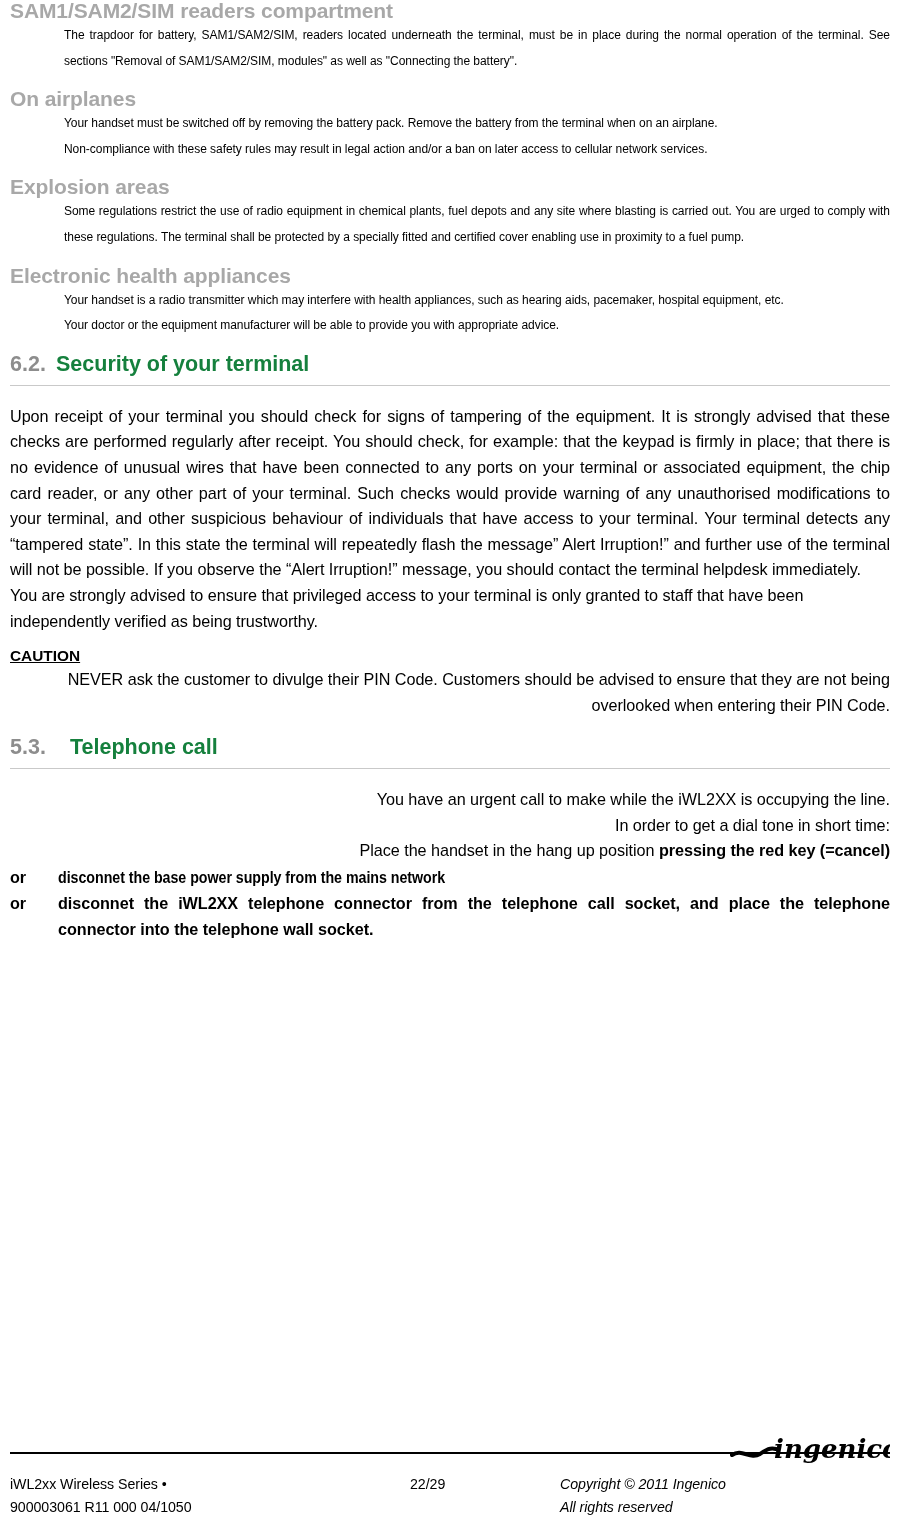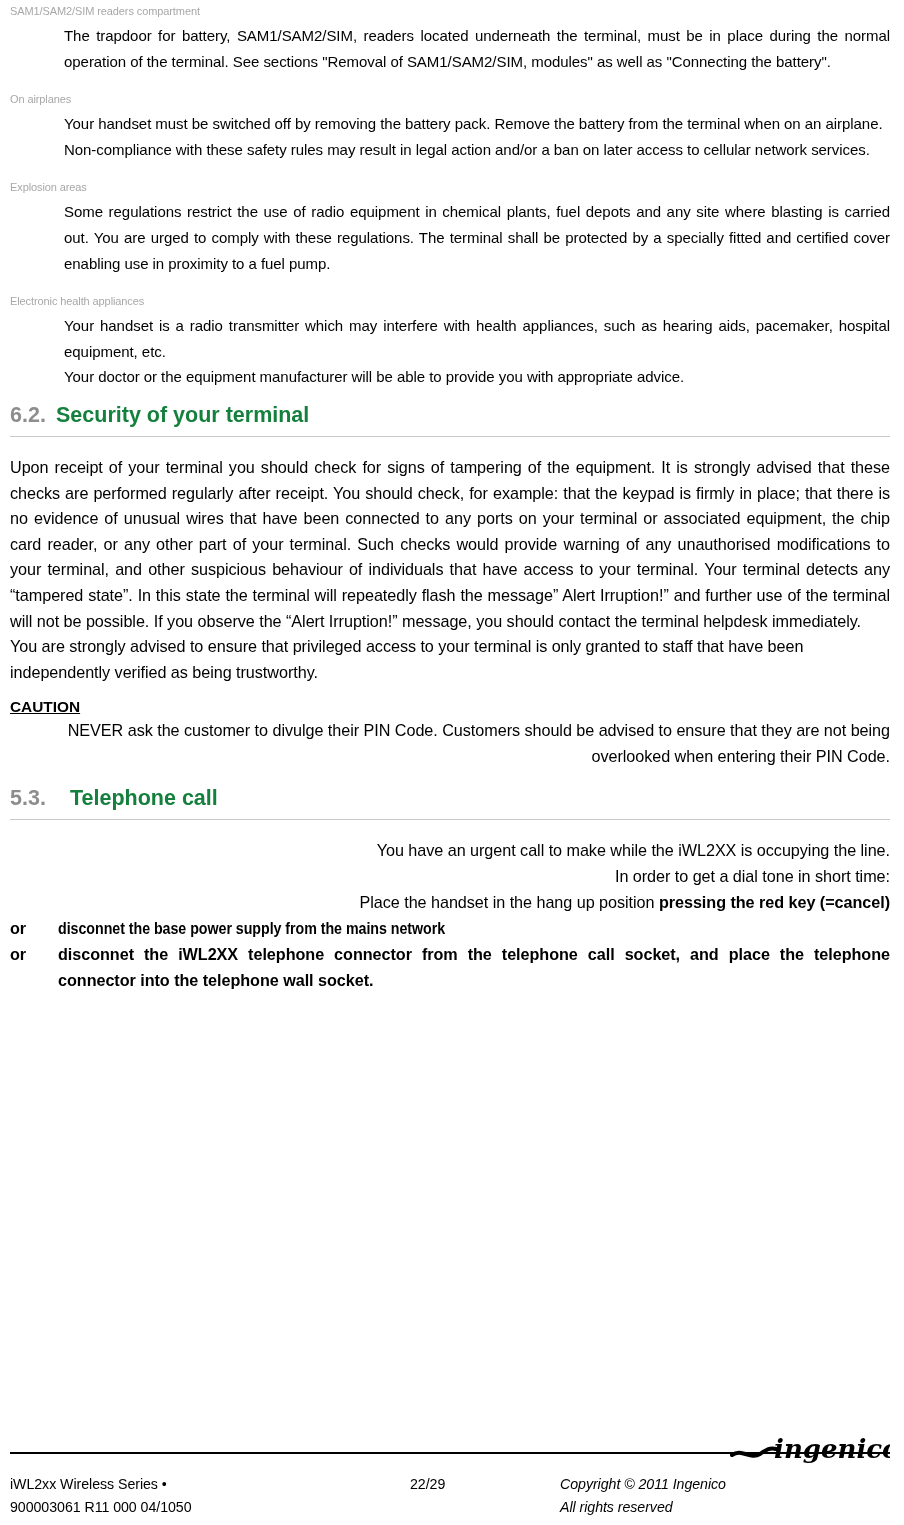--- a/index.html
+++ b/index.html
@@ -19,31 +19,31 @@
     position: relative;
     width: 904px;
     height: 1525px;
     box-sizing: border-box;
     padding: 0 14px 0 10px;
   }
 
   
   .subhead {
     color: #a8a8a8;
-    font-weight: normal;
-    font-size: 11px;
+    font-weight: bold;
+    font-size: 21px;
     line-height: 22px;
     margin: 0 0 1px 0;
     letter-spacing: -0.1px;
   }
 
   
   .indent-block {
     margin: 0 0 0 54px;
-    font-size: 15px;
+    font-size: 12px;
     line-height: 25.6px;
     text-align: justify;
     text-justify: inter-word;
     letter-spacing: -0.05px;
   }
   .indent-block p { margin: 0; }
 
   
   .section-head {
     display: flex;

